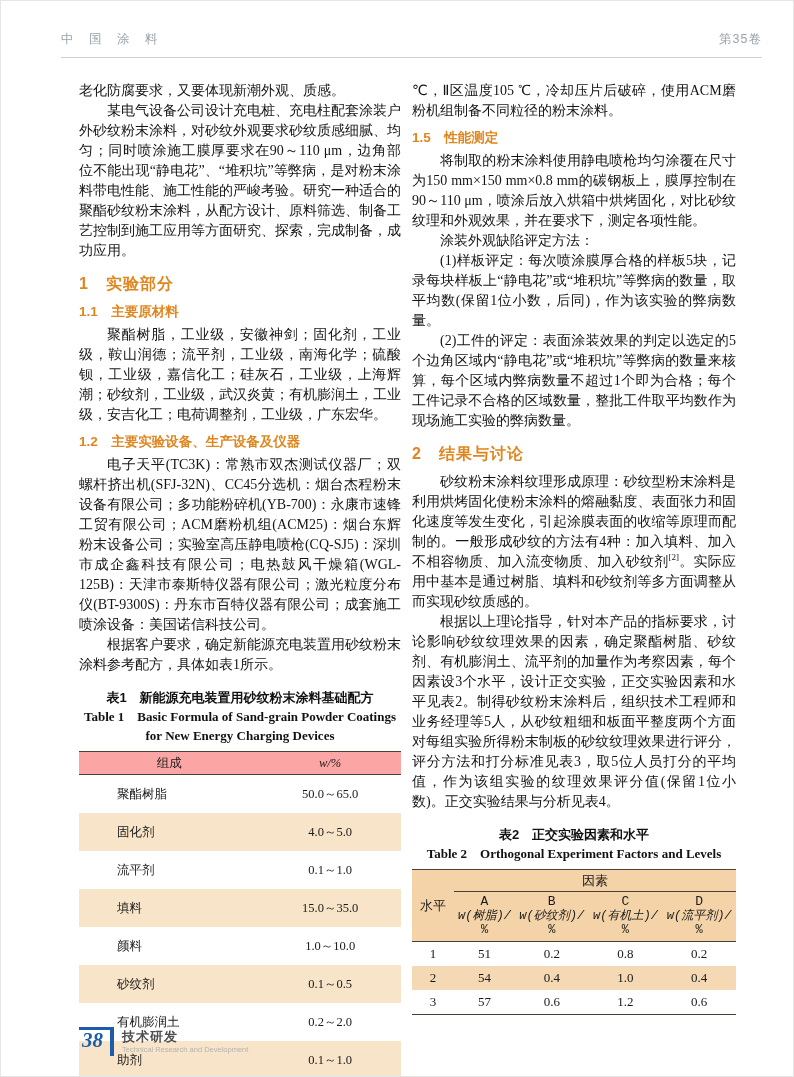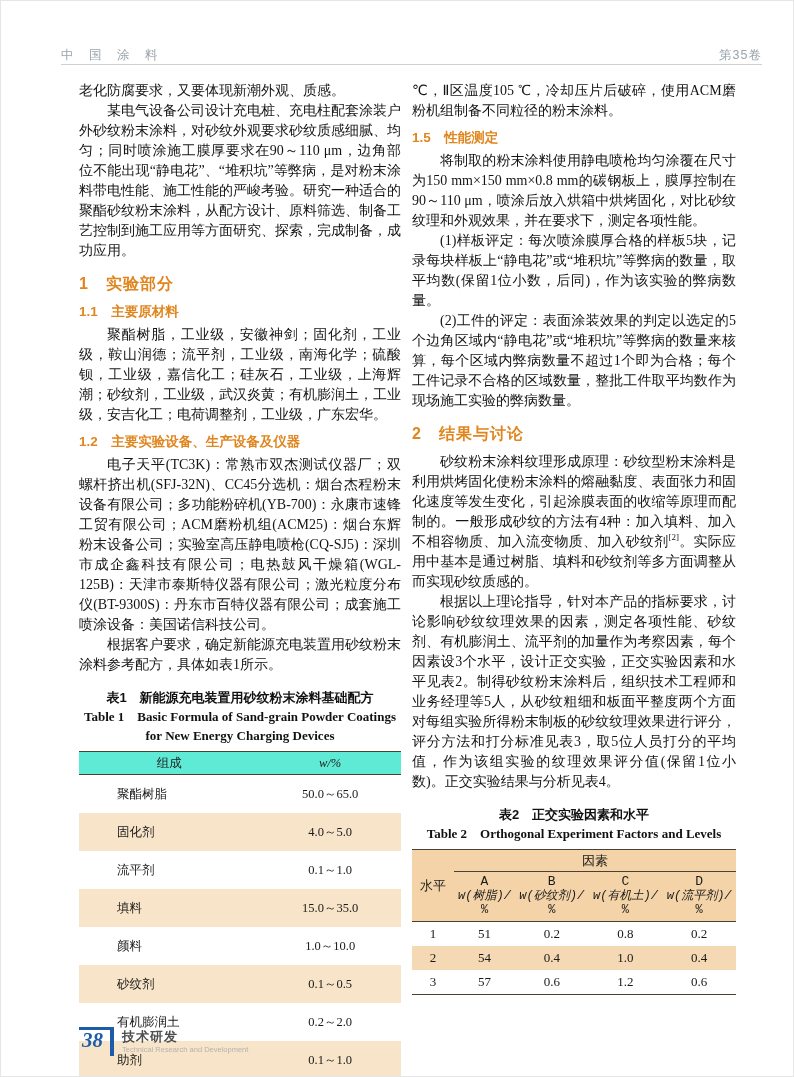--- a/index.html
+++ b/index.html
@@ -3,23 +3,23 @@
 <meta charset="utf-8">
 <style>
   html,body{margin:0;padding:0;background:#fff;}
   .page{
     position:relative;width:794px;height:1077px;background:#ffffff;
     border:1px solid #e6e6e6;box-sizing:border-box;overflow:hidden;
     font-family:"Liberation Serif",serif;color:#141414;
   }
   
   .page-header{
-    position:absolute;left:60px;right:31px;top:46px;
+    position:absolute;left:60px;right:31px;top:30px;
     display:flex;justify-content:space-between;align-items:flex-end;
-    border-bottom:1px solid #ccd1d6;
+    padding-bottom:9px;border-bottom:1px solid #ccd1d6;
     font-size:12.5px;color:#99a3ac;font-family:"Liberation Sans",sans-serif;
   }
   .journal{letter-spacing:6px;}
   .volume{letter-spacing:1px;}
   
   .col{position:absolute;top:80px;}
   .col-left{left:78px;width:322px;}
   .col-right{left:411px;width:324px;}
   .para{
     margin:0;font-size:14px;line-height:20px;text-align:justify;
@@ -46,21 +46,21 @@
     font-family:"Liberation Serif",serif;color:#111;
   }
   table.dtable{
     width:100%;border-collapse:collapse;margin-top:6px;
     border-top:1.5px solid #4a4136;border-bottom:1.5px solid #4a4136;
     font-size:12.5px;color:#1a1a1a;
   }
   table.dtable th,table.dtable td{padding:0 4px;font-weight:normal;}
   
   .t1 thead th{
-    background:#5eead4;height:22px;border-bottom:1px solid #4a4136;
+    background:#fca5a5;height:22px;border-bottom:1px solid #4a4136;
   }
   .t1 td{height:38px;}
   .t1 td.c-name{text-align:left;padding-left:38px;width:56%;}
   .t1 td.c-val{text-align:center;}
   .t1 tbody tr:nth-child(even){background:#f8e4c8;}
   .t1 th.w-head,.t2 .frm,.t2 .w-ital{font-style:italic;}
   .t1 th.w-head{font-style:normal;}
   .t1 th.w-head em{font-style:italic;font-family:"Liberation Serif",serif;}
   
   .t2 thead th{background:#f3d3a7;text-align:center;vertical-align:middle;font-family:Liberation Mono, monospace;}
@@ -158,26 +158,27 @@
 
     <div class="h2">1.4　粉末涂料的制备</div>
     <p class="para indent">按照表1配方称取原材料，充分预混合后在挤出机中熔融挤出，挤出机主机频率50 Hz，Ⅰ区温度100</p>
   </div>
 
   <div class="col col-right">
     <p class="para">℃，Ⅱ区温度105 ℃，冷却压片后破碎，使用ACM磨粉机组制备不同粒径的粉末涂料。</p>
 
     <div class="h2">1.5　性能测定</div>
     <p class="para indent">将制取的粉末涂料使用静电喷枪均匀涂覆在尺寸为150 mm×150 mm×0.8 mm的碳钢板上，膜厚控制在90～110 μm，喷涂后放入烘箱中烘烤固化，对比砂纹纹理和外观效果，并在要求下，测定各项性能。</p>
+    <p class="para indent">涂装外观缺陷评定方法：</p>
     <p class="para indent">(1)样板评定：每次喷涂膜厚合格的样板5块，记录每块样板上“静电花”或“堆积坑”等弊病的数量，取平均数(保留1位小数，后同)，作为该实验的弊病数量。</p>
     <p class="para indent">(2)工件的评定：表面涂装效果的判定以选定的5个边角区域内“静电花”或“堆积坑”等弊病的数量来核算，每个区域内弊病数量不超过1个即为合格；每个工件记录不合格的区域数量，整批工件取平均数作为现场施工实验的弊病数量。</p>
 
     <div class="h1">2　结果与讨论</div>
     <p class="para indent"><span>砂纹粉末涂料纹理形成原理：砂纹型粉末涂料是利用烘烤固化使粉末涂料的熔融黏度、表面张力和固化速度等发生变化，引起涂膜表面的收缩等原理而配制的。一般形成砂纹的方法有4种：加入填料、加入不相容物质、加入流变物质、加入砂纹剂</span><sup>[2]</sup><span>。实际应用中基本是通过树脂、填料和砂纹剂等多方面调整从而实现砂纹质感的。</span></p>
-    <p class="para indent">根据以上理论指导，针对本产品的指标要求，讨论影响砂纹纹理效果的因素，测定各项性能、砂纹剂、有机膨润土、流平剂的加量作为考察因素，每个因素设3个水平，设计正交实验，正交实验因素和水平见表2。制得砂纹粉末涂料后，组织技术工程师和业务经理等5人，从砂纹粗细和板面平整度两个方面对每组实验所得粉末制板的砂纹纹理效果进行评分，评分方法和打分标准见表3，取5位人员打分的平均值，作为该组实验的纹理效果评分值(保留1位小数)。正交实验结果与分析见表4。</p>
+    <p class="para indent">根据以上理论指导，针对本产品的指标要求，讨论影响砂纹纹理效果的因素，确定聚酯树脂、砂纹剂、有机膨润土、流平剂的加量作为考察因素，每个因素设3个水平，设计正交实验，正交实验因素和水平见表2。制得砂纹粉末涂料后，组织技术工程师和业务经理等5人，从砂纹粗细和板面平整度两个方面对每组实验所得粉末制板的砂纹纹理效果进行评分，评分方法和打分标准见表3，取5位人员打分的平均值，作为该组实验的纹理效果评分值(保留1位小数)。正交实验结果与分析见表4。</p>
 
     <div class="tblock">
       <div class="cap-zh">表2　正交实验因素和水平</div>
       <div class="cap-en">Table 2　Orthogonal Experiment Factors and Levels</div>
       <table class="dtable t2">
         <thead>
           <tr>
             <th class="lvl" rowspan="2">水平</th>
             <th class="factor" colspan="4">因素</th>
           </tr>

